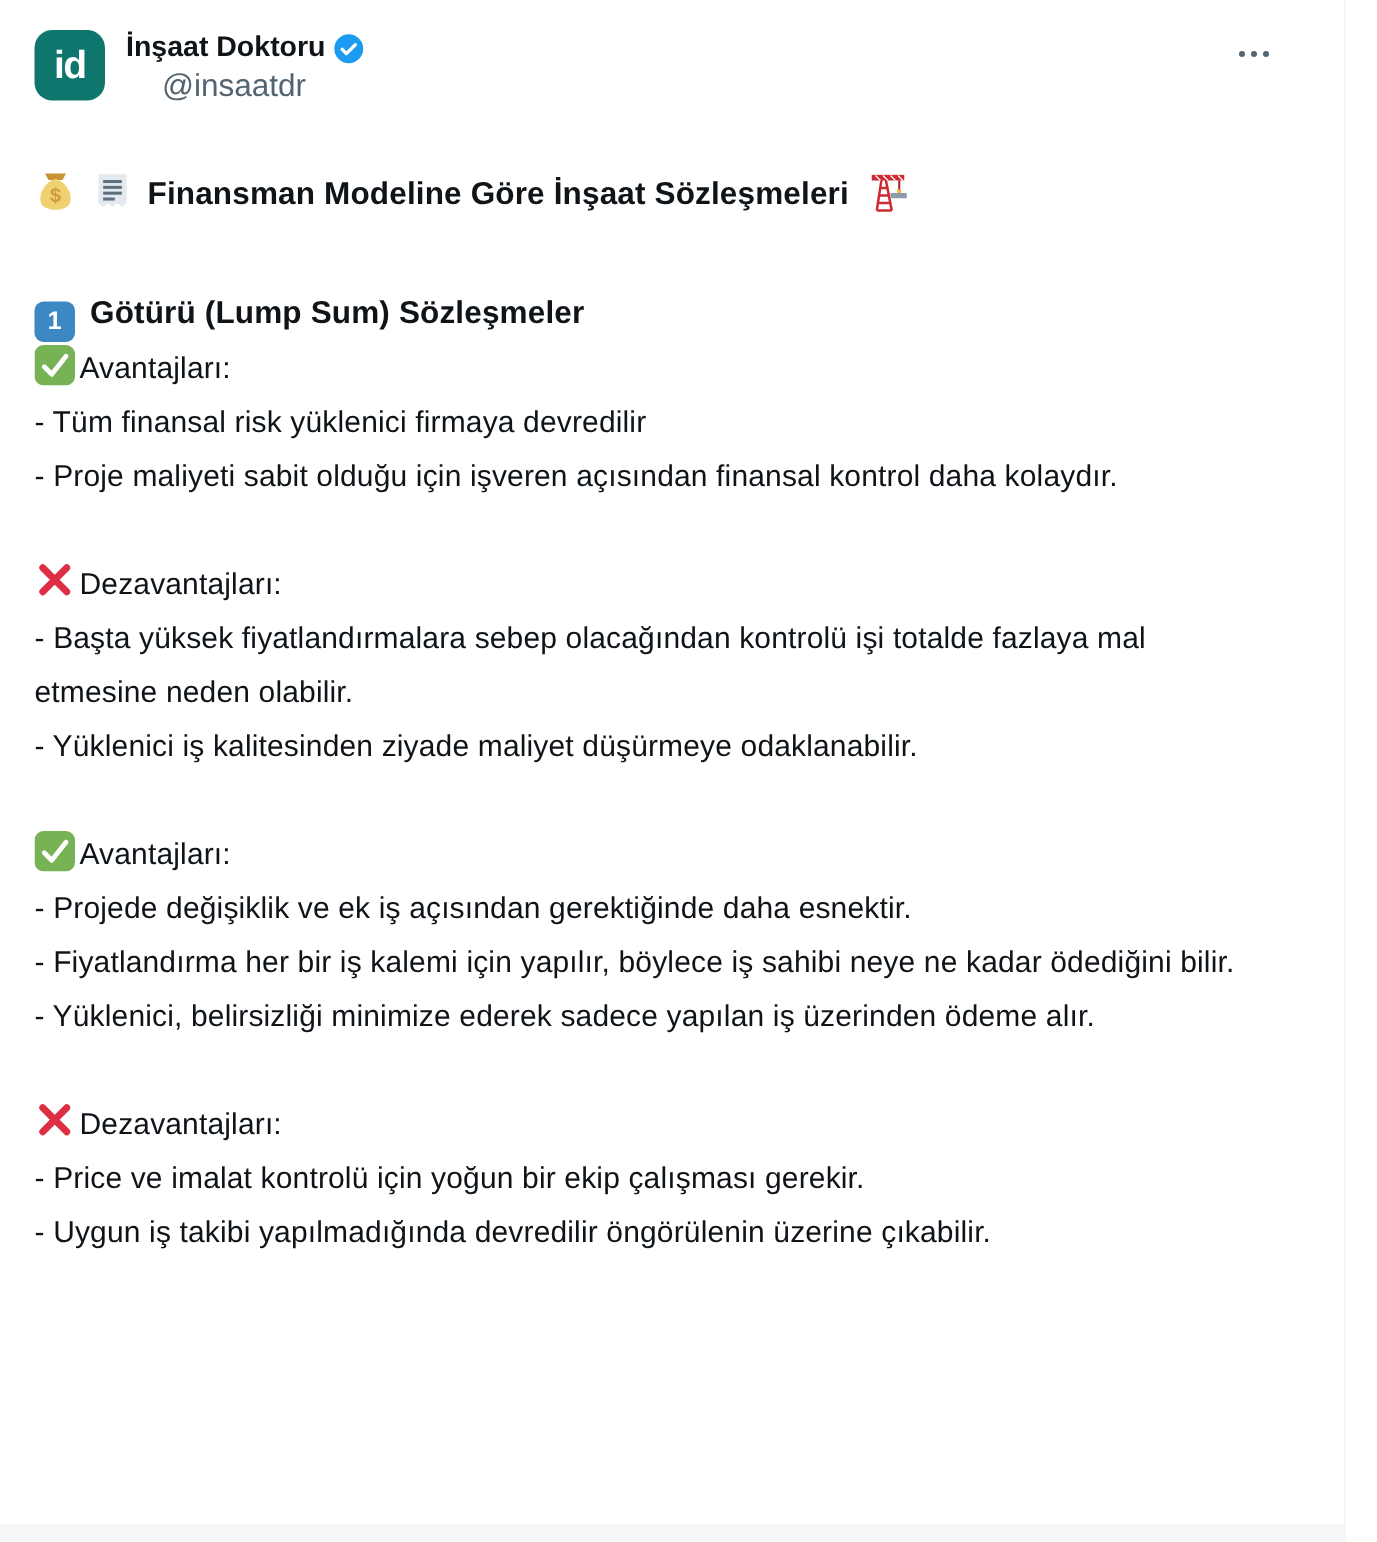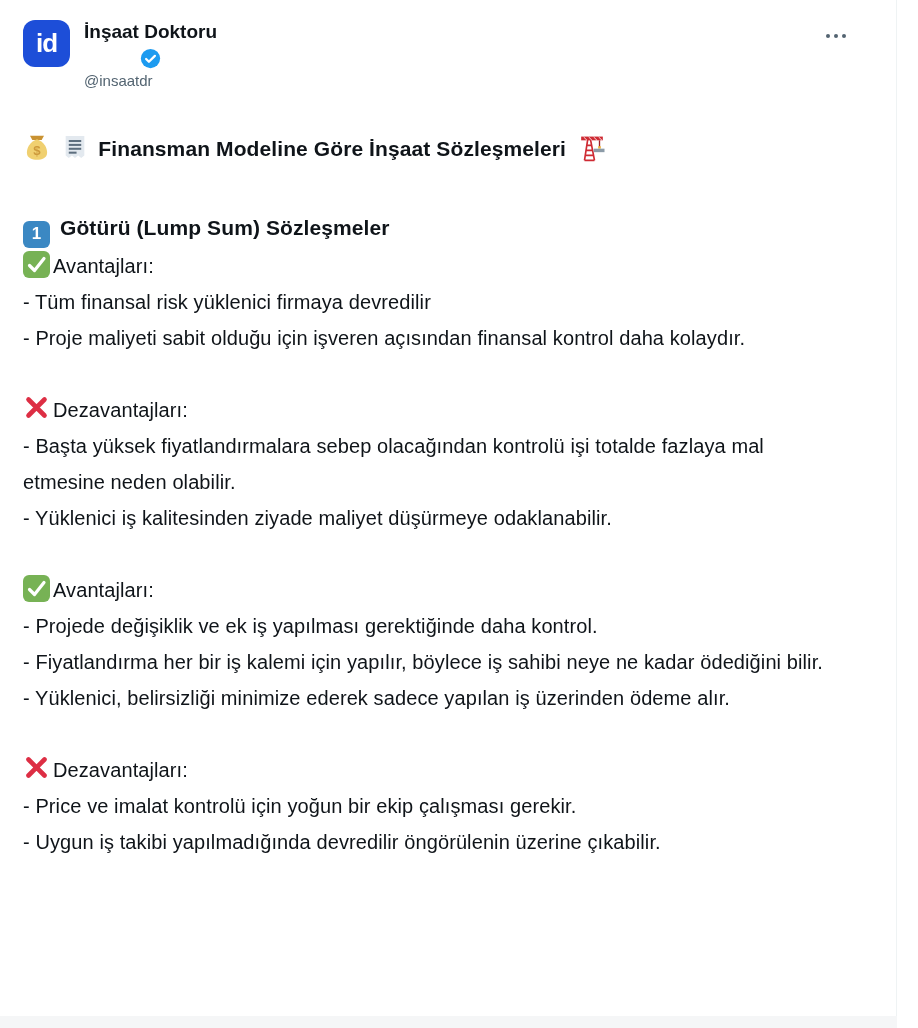--- a/index.html
+++ b/index.html
@@ -3,28 +3,28 @@
 <meta charset="utf-8">
 <style>
   * { margin:0; padding:0; box-sizing:border-box; }
   html,body { width:918px; height:1028px; background:#ffffff;
     font-family:"Liberation Sans", sans-serif; color:#0f1419; overflow:hidden; }
   .card { position:relative; width:897px; height:1028px; background:#fff;
     border-right:1px solid #eff3f4; }
 
   
   .header { display:flex; align-items:flex-start; padding:20px 16px 0 23px; }
-  .avatar { width:47px; height:47px; border-radius:12px; background:#1d4ed8;
+  .avatar { width:47px; height:47px; border-radius:12px; background:#0f766e;
     display:flex; align-items:center; justify-content:center; flex:0 0 auto;
     cursor:pointer; }
   .avatar span { color:#fff; font-weight:bold; font-size:26px; letter-spacing:-1px; }
   .id-block { margin-left:14px; padding-top:1px; }
-  .name-row { display:flex; align-items:center; gap:5px;flex-direction:column; }
+  .name-row { display:flex; align-items:center; gap:5px; }
   .name { font-size:19px; font-weight:bold; color:#0f1419; cursor:pointer; }
-  .handle { font-size:15px; color:#536471; margin-top:3px; cursor:pointer; }
+  .handle { font-size:21px; color:#536471; margin-top:3px; cursor:pointer;margin-left:24px; }
   .more-btn { position:absolute; top:30px; right:46px; display:flex; gap:4px;
     cursor:pointer; padding:4px; }
   .more-btn i { width:4px; height:4px; border-radius:50%; background:#536471; display:block; }
 
   
   .post-body { padding:42px 57px 0 23px; }
   .block { margin-bottom:36px; }
   .line { font-size:20px; line-height:36px; letter-spacing:0.1px; }
   .bold { font-weight:bold; font-size:21px; }
   .heading { font-weight:bold; font-size:21px;margin-top:43px; }
@@ -122,21 +122,21 @@
       <div class="line">- Yüklenici iş kalitesinden ziyade maliyet düşürmeye odaklanabilir.</div>
     </div>
 
     <div class="block">
       <div class="line">
         <svg class="checkbox" width="27" height="27" viewBox="0 0 27 27">
           <rect width="27" height="27" rx="6" fill="#77b255"></rect>
           <path d="M6.5 14.5 l5 5 L21 7.5" stroke="#fff" stroke-width="3.2" fill="none" stroke-linecap="round" stroke-linejoin="round"></path>
         </svg><span>Avantajları:</span>
       </div>
-      <div class="line">- Projede değişiklik ve ek iş yapılması gerektiğinde daha kontrol.</div>
+      <div class="line">- Projede değişiklik ve ek iş açısından gerektiğinde daha esnektir.</div>
       <div class="line">- Fiyatlandırma her bir iş kalemi için yapılır, böylece iş sahibi neye ne kadar ödediğini bilir.</div>
       <div class="line">- Yüklenici, belirsizliği minimize ederek sadece yapılan iş üzerinden ödeme alır.</div>
     </div>
 
     <div class="block">
       <div class="line">
         <svg class="crossmark" width="27" height="27" viewBox="0 0 27 27">
           <path d="M5.5 5.5 L21.5 21.5 M21.5 5.5 L5.5 21.5" stroke="#dd2e44" stroke-width="4.6" stroke-linecap="round"></path>
         </svg><span>Dezavantajları:</span>
       </div>

